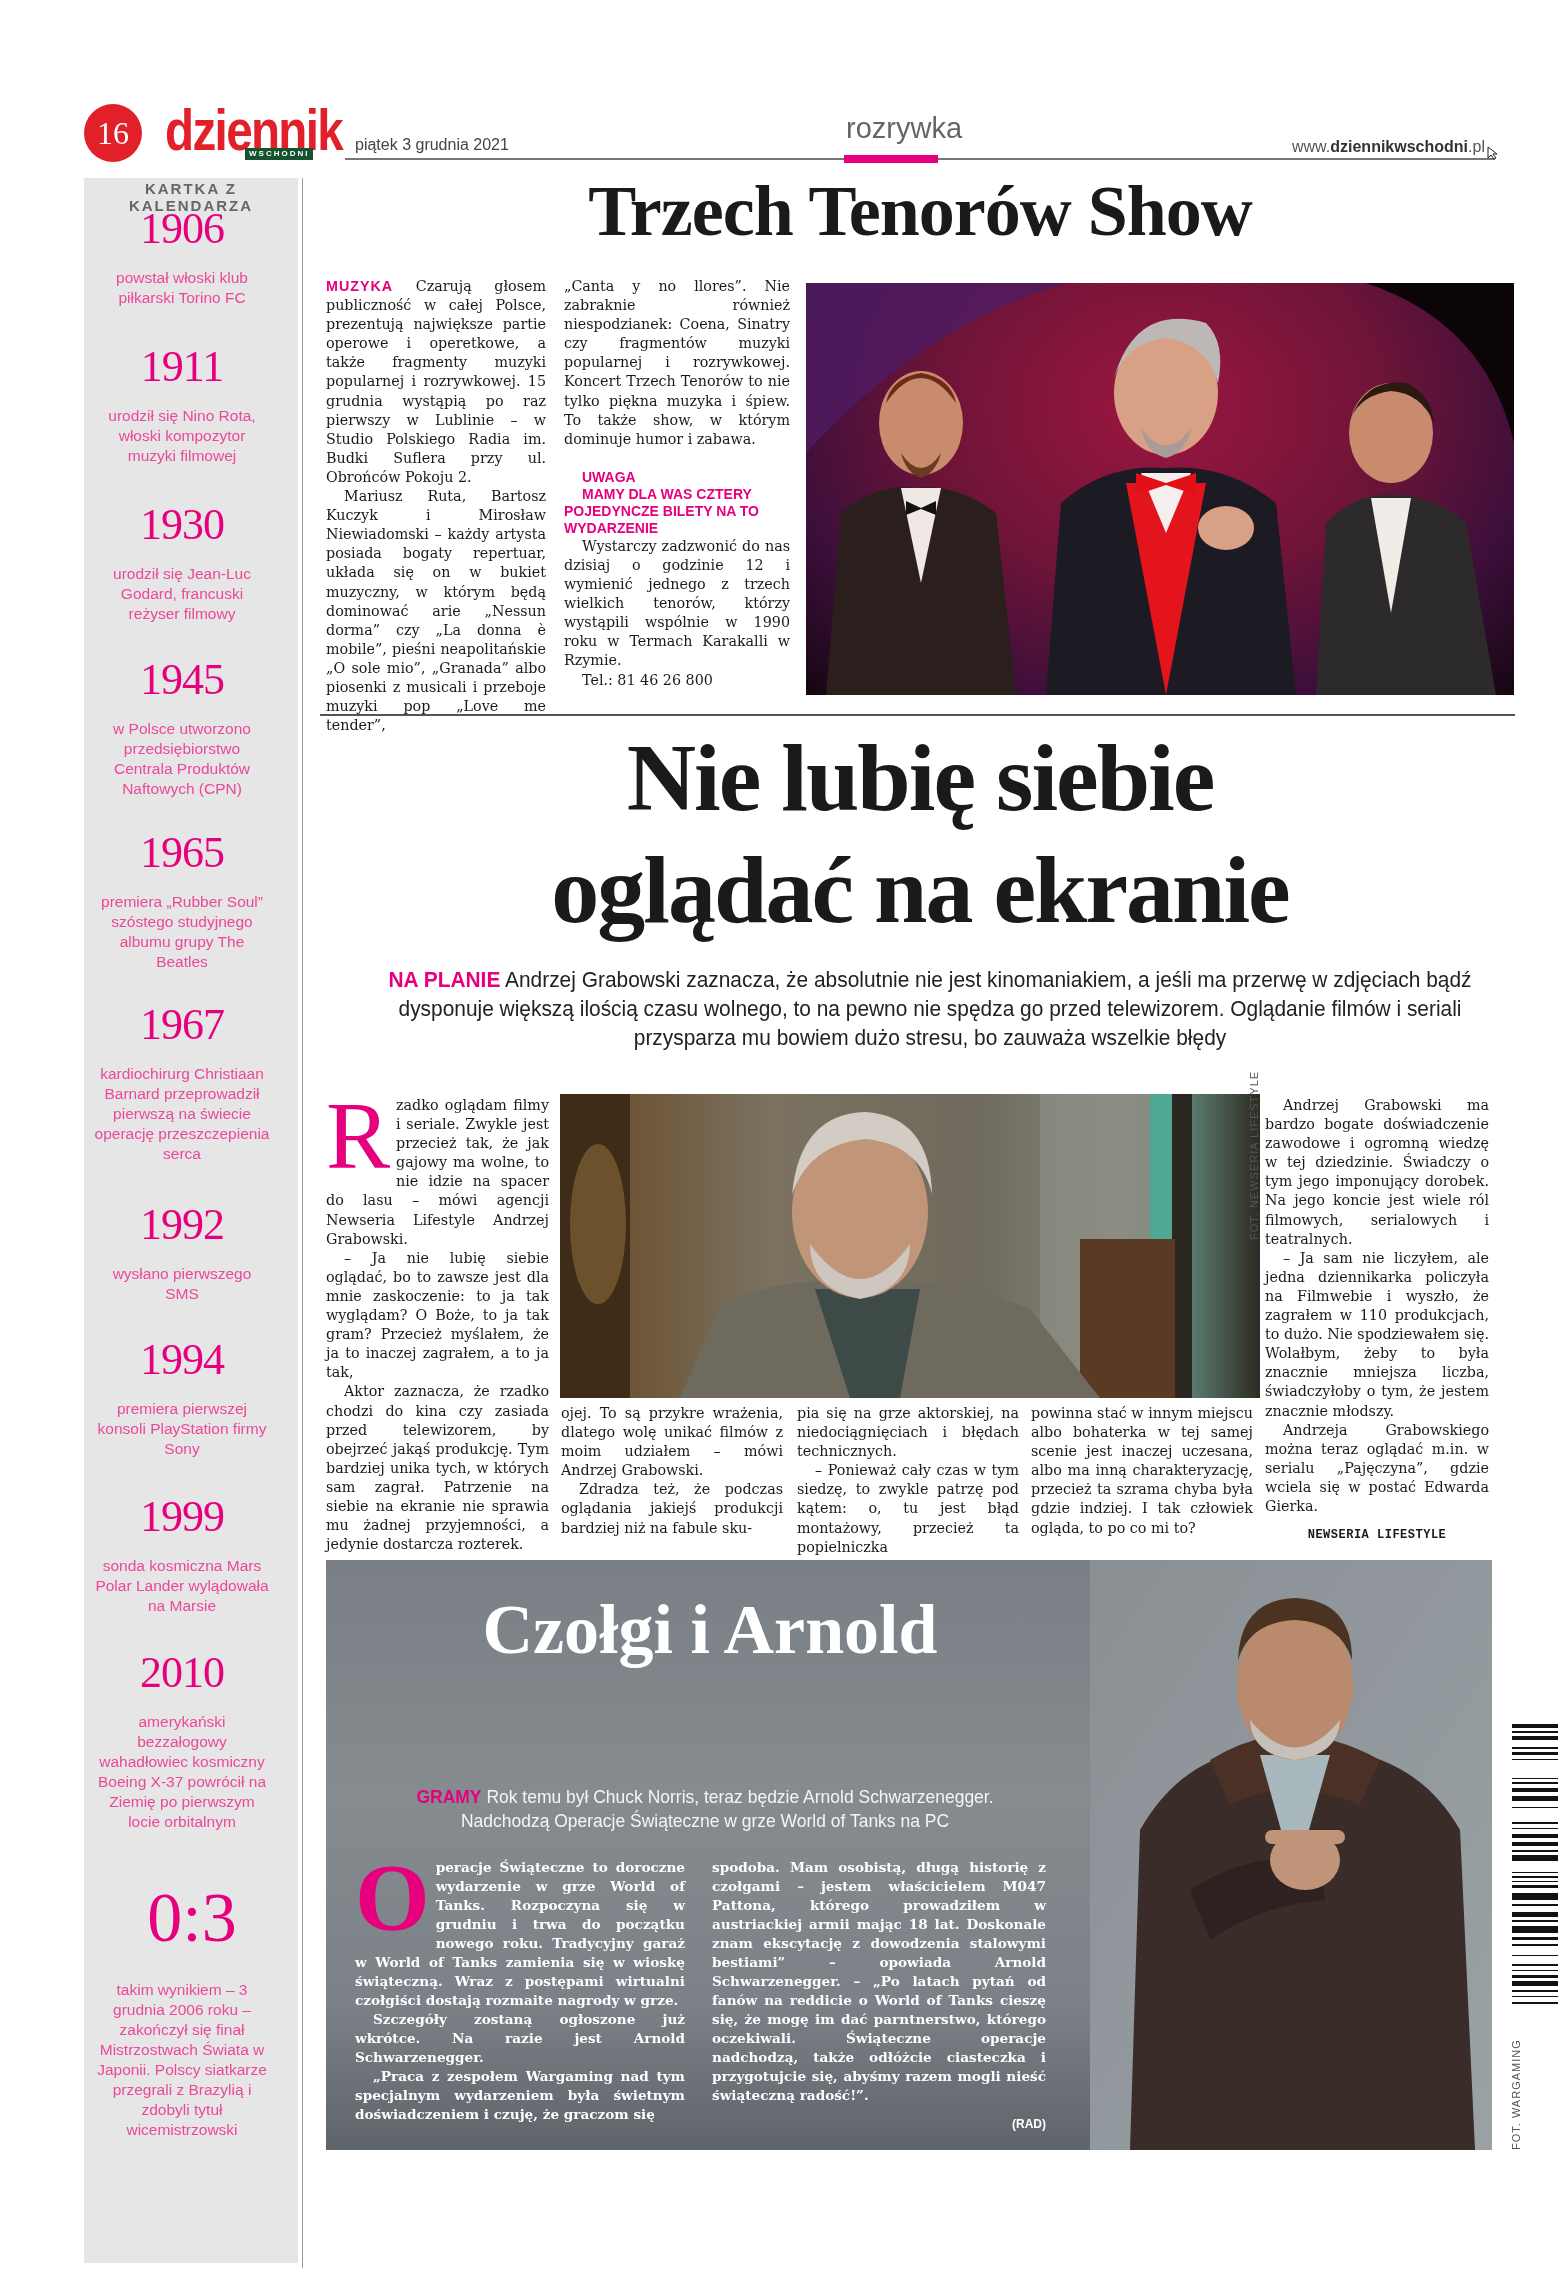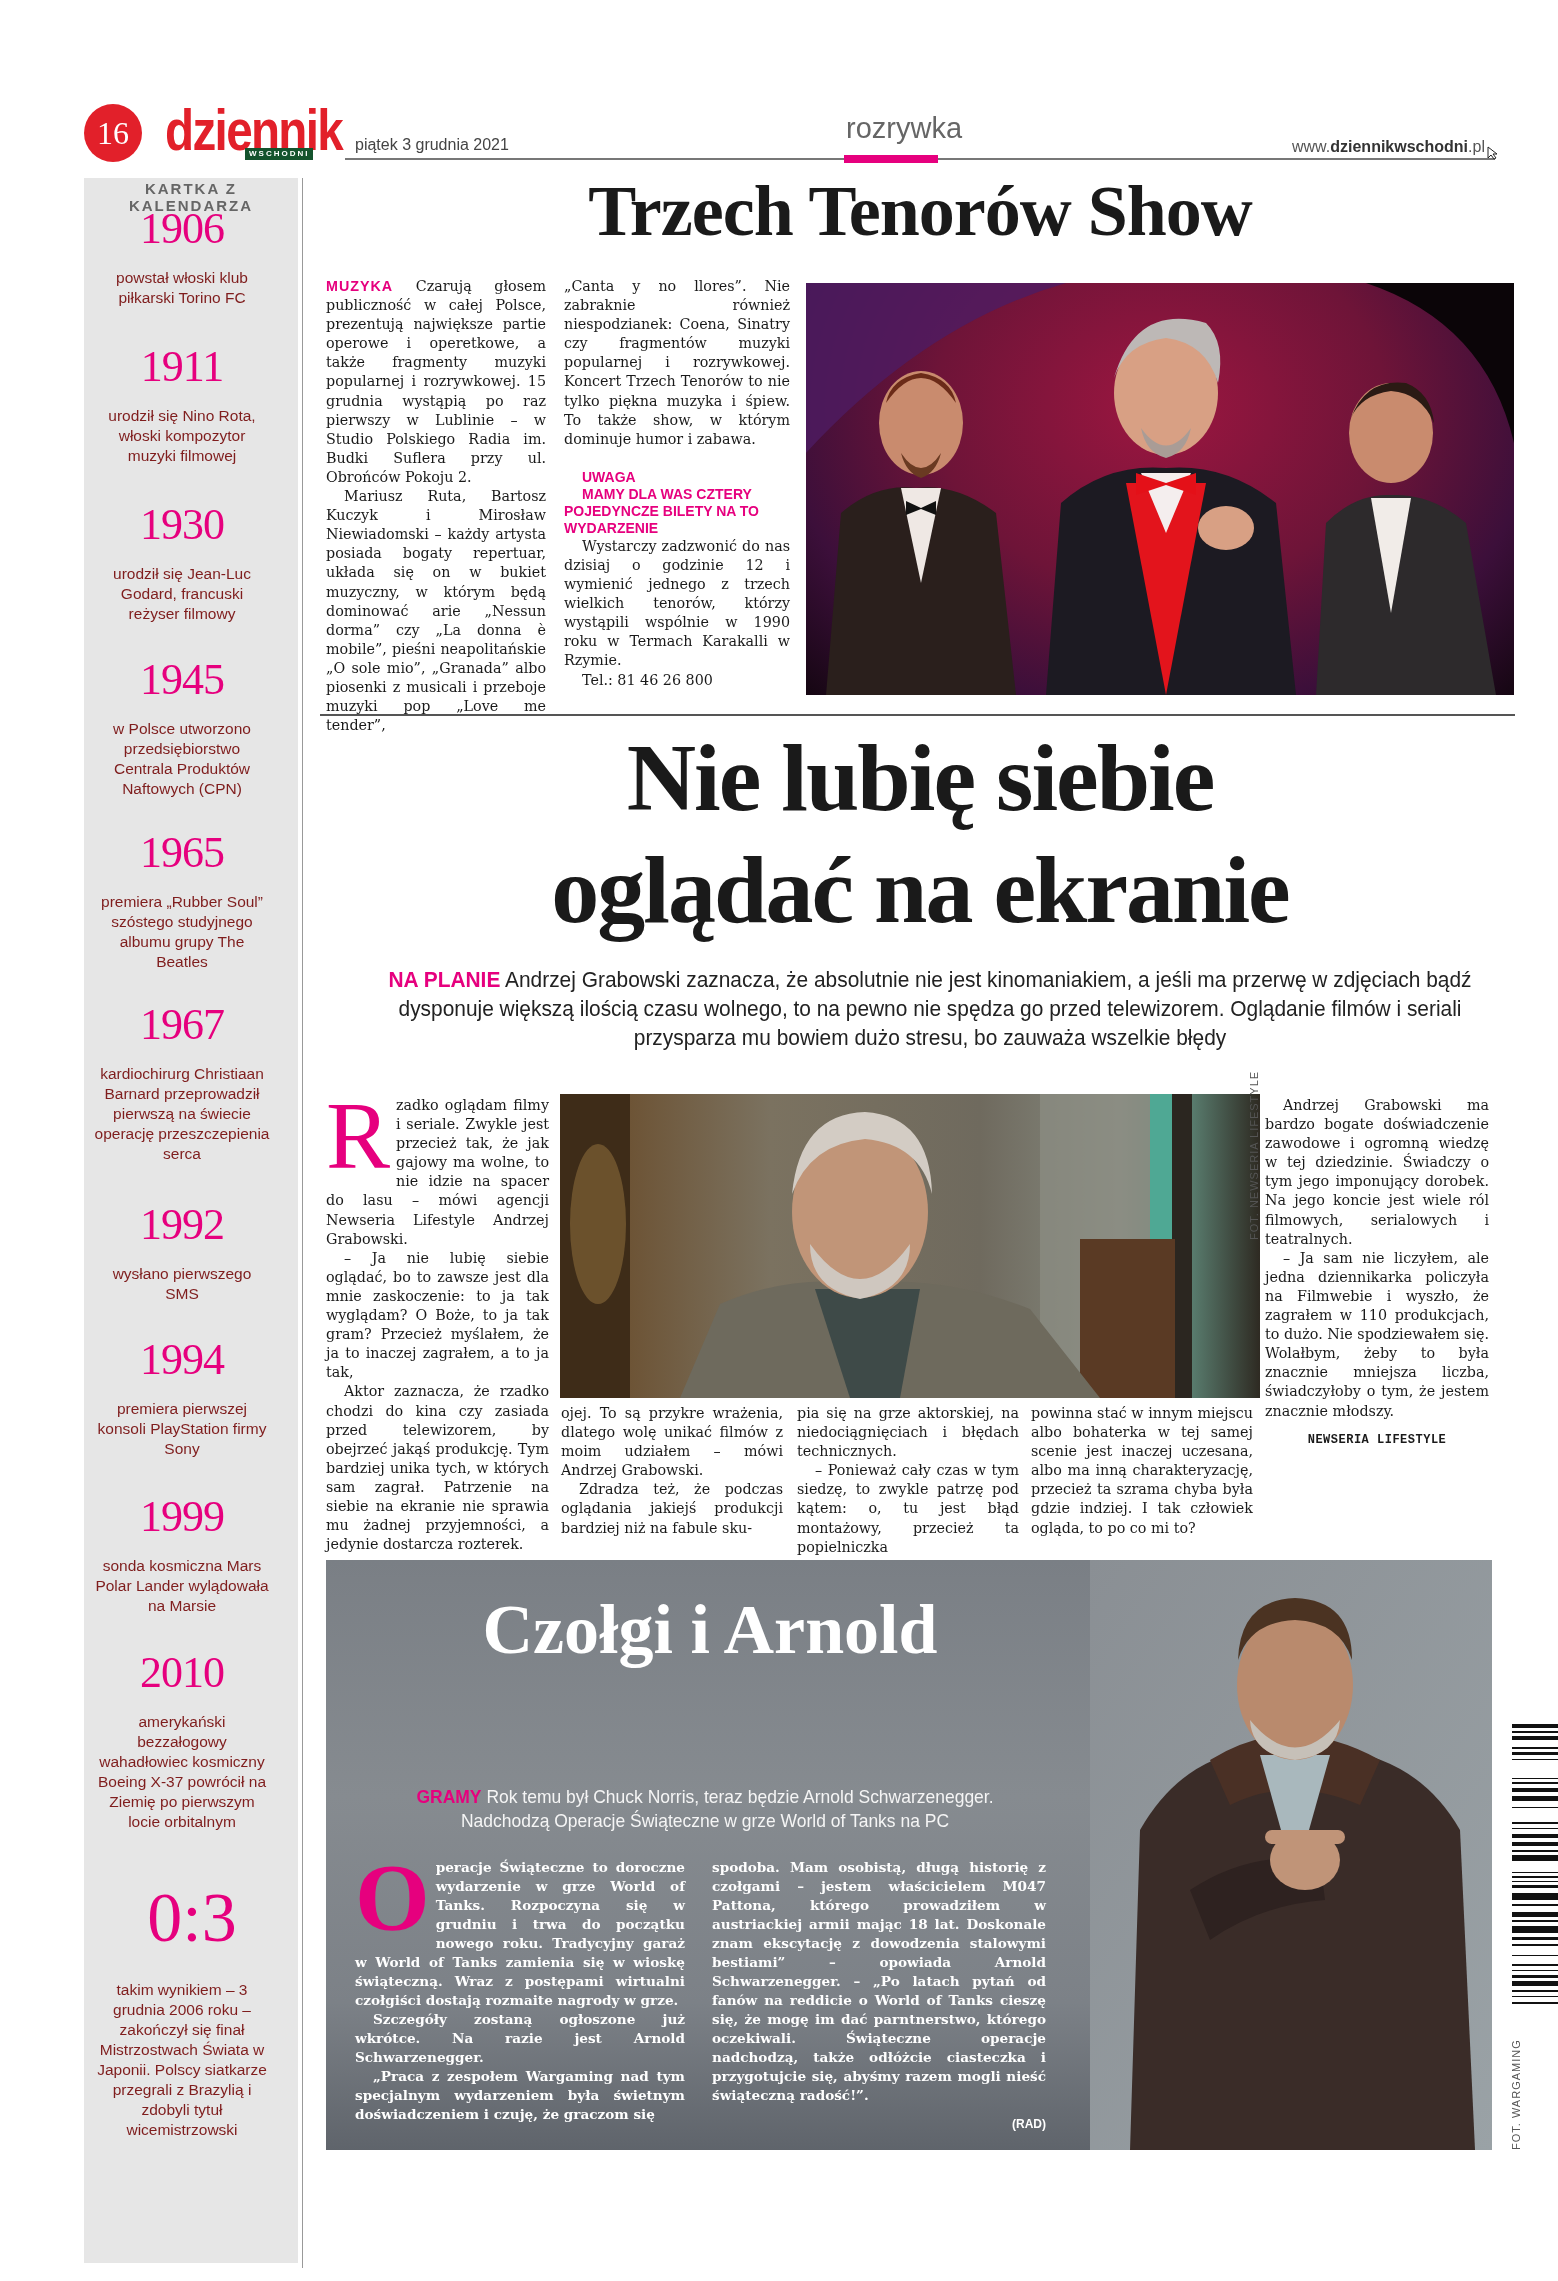--- a/index.html
+++ b/index.html
@@ -22,21 +22,21 @@
   #site { left: 1292px; top: 138px; font-family: "Liberation Sans", sans-serif; font-size: 16px; color: #555; }
   #site b { color: #333; }
   #cursor-icon { left: 1487px; top: 146px; width: 14px; height: 14px; }
 
   
   #cal { left: 84px; top: 178px; width: 214px; height: 2085px; background: #e6e6e6; }
   #cal-title { left: 84px; top: 180px; width: 214px; text-align: center; font-family: "Liberation Sans", sans-serif;
     font-weight: bold; font-size: 15px; letter-spacing: 2px; color: #666; }
   .cal-entry { position: absolute; left: 84px; width: 196px; text-align: center; }
   .cal-year { font-family: "Liberation Serif", serif; font-size: 44px; color: #e6007e; line-height: 50px; letter-spacing: -1px; }
-  .cal-text { font-family: "Liberation Sans", sans-serif; font-size: 15.5px; color: #7f1d1d; line-height: 20px; margin-top: 14px; padding: 0 10px; }
+  .cal-text { font-family: "Liberation Sans", sans-serif; font-size: 15.5px; color: #ec4899; line-height: 20px; margin-top: 14px; padding: 0 10px; }
   .cal-big { font-family: "Liberation Serif", serif; font-size: 70px; color: #e6007e; line-height: 96px; padding-left: 20px; }
   #cal-vrule { left: 302px; top: 178px; width: 1px; height: 2090px; background: #999; }
 
   
   #t1-title { left: 320px; top: 170px; width: 1200px; text-align: center; font-family: "Liberation Serif", serif; font-weight: bold;
     font-size: 72px; letter-spacing: -1px; color: #1a1a1a; }
   .col { position: absolute; font-family: "DejaVu Serif", serif; font-size: 14.3px; line-height: 19.1px; text-align: justify; color: #1a1a1a; }
   .col p { text-indent: 18px; }
   .col p.noind { text-indent: 0; }
   .kicker { font-family: "Liberation Sans", sans-serif; font-weight: bold; color: #e6007e; letter-spacing: 1px; }
@@ -228,20 +228,21 @@
 <div class="col" id="t2-col3">
   <p class="noind">pia się na grze aktorskiej, na niedociągnięciach i błędach technicznych.</p>
   <p>– Ponieważ cały czas w tym siedzę, to zwykle patrzę pod kątem: o, tu jest błąd montażowy, przecież ta popielniczka</p>
 </div>
 <div class="col" id="t2-col4">
   <p class="noind">powinna stać w innym miejscu albo bohaterka w tej samej scenie jest inaczej uczesana, albo ma inną charakteryzację, przecież ta szrama chyba była gdzie indziej. I tak człowiek ogląda, to po co mi to?</p>
 </div>
 <div class="col" id="t2-col5">
   <p>Andrzej Grabowski ma bardzo bogate doświadczenie zawodowe i ogromną wiedzę w tej dziedzinie. Świadczy o tym jego imponujący dorobek. Na jego koncie jest wiele ról filmowych, serialowych i teatralnych.</p>
   <p>– Ja sam nie liczyłem, ale jedna dziennikarka policzyła na Filmwebie i wyszło, że zagrałem w 110 produkcjach, to dużo. Nie spodziewałem się. Wolałbym, żeby to była znacznie mniejsza liczba, świadczyłoby o tym, że jestem znacznie młodszy.</p>
+  <p>Andrzeja Grabowskiego można teraz oglądać m.in. w serialu „Pajęczyna”, gdzie wciela się w postać Edwarda Gierka.</p>
   <div id="t2-sign">NEWSERIA LIFESTYLE</div>
 </div>
 
 <div class="abs" id="t3-box"></div>
 
 <div class="abs" id="t3-photo">
   <svg width="402" height="590" viewBox="0 0 402 590">
     <defs>
       <linearGradient id="bg3" x1="0" y1="0" x2="1" y2="1">
         <stop offset="0" stop-color="#8a8f94"></stop>

